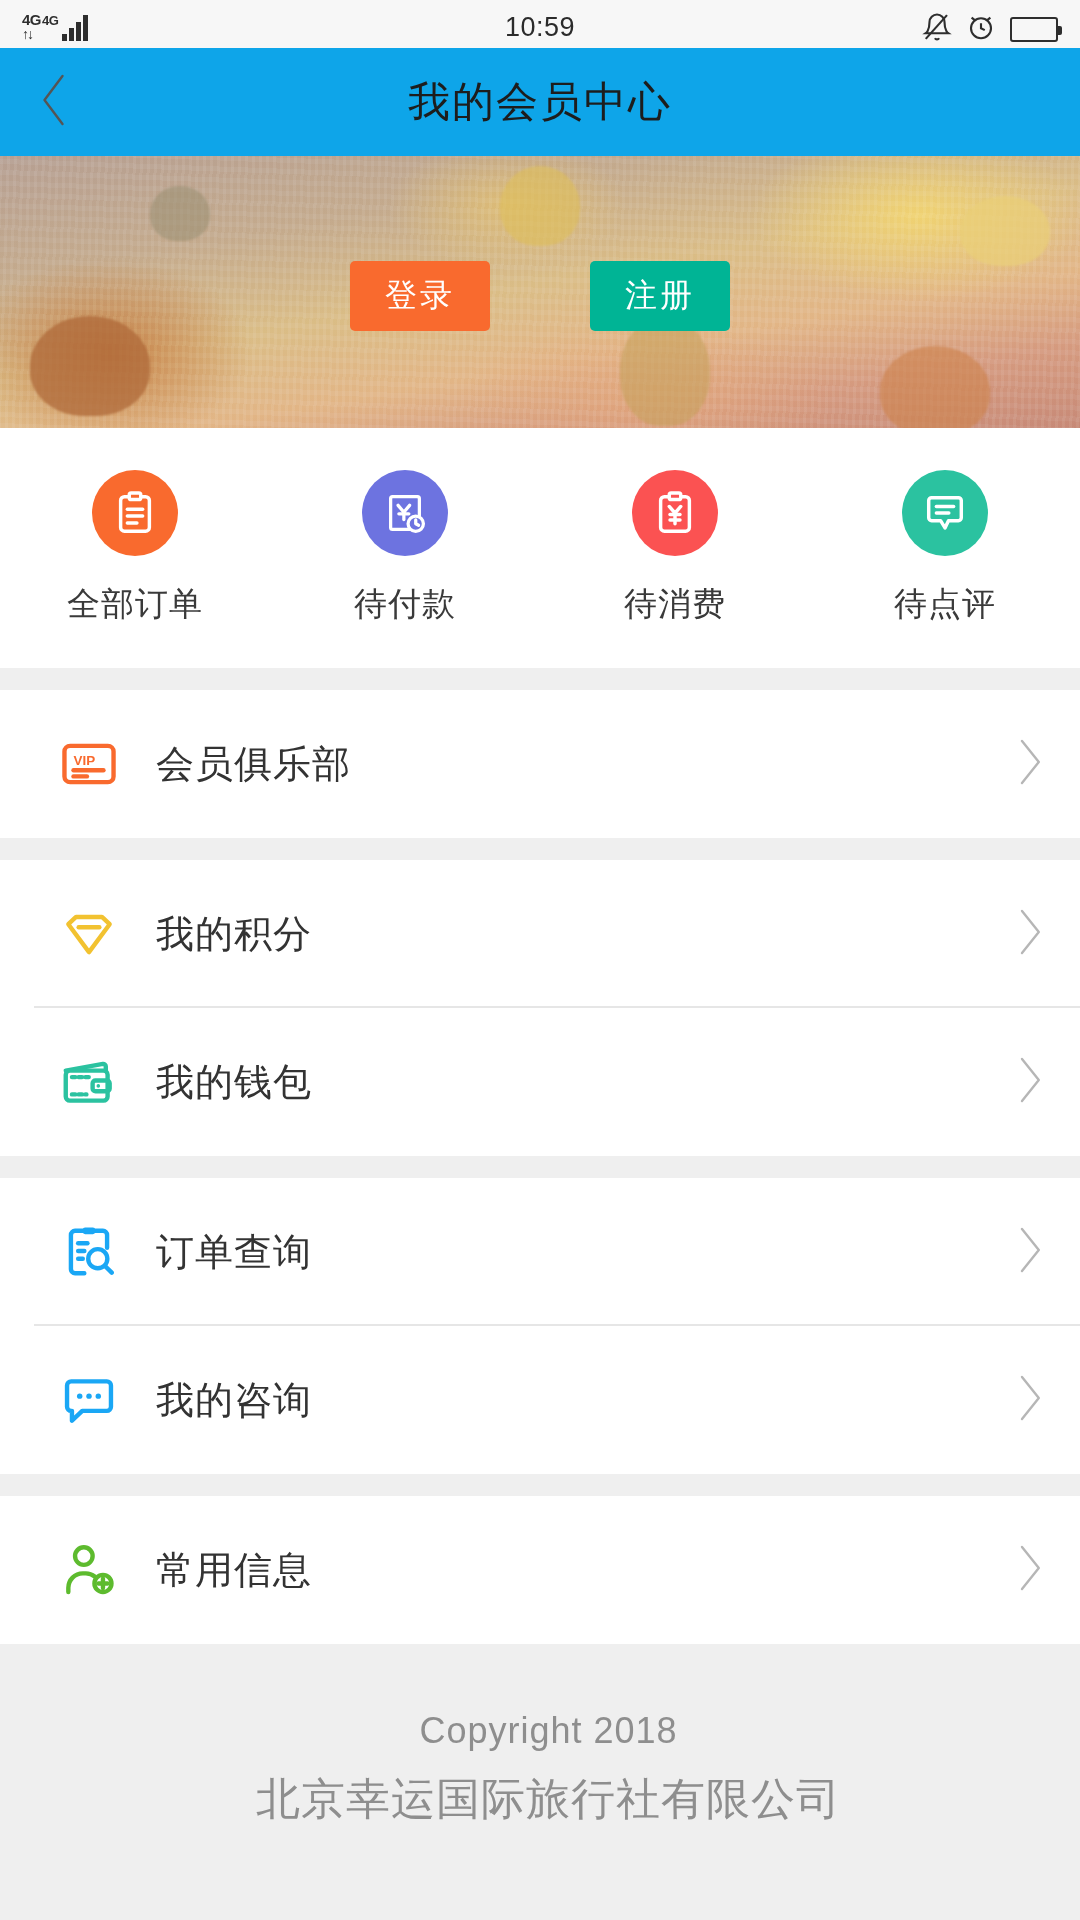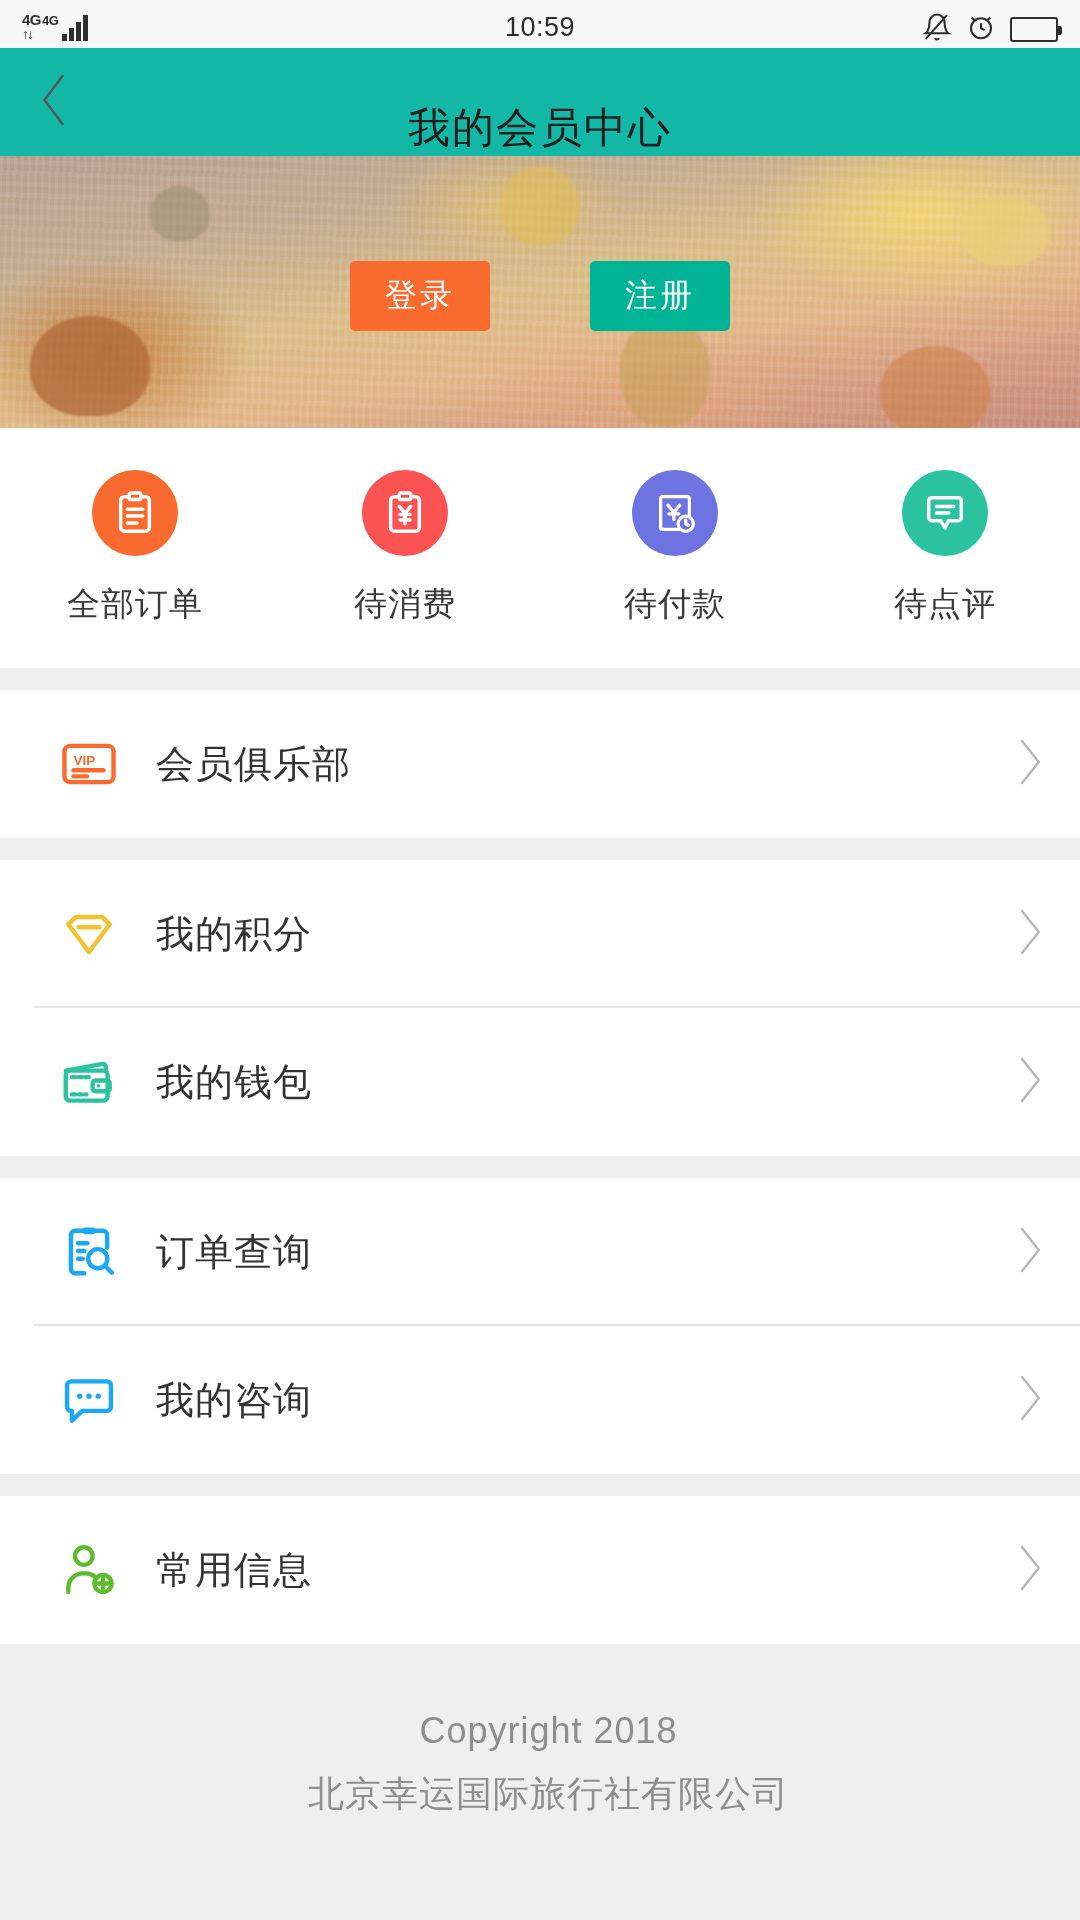--- a/index.html
+++ b/index.html
@@ -42,22 +42,22 @@
     position: relative; padding: 2.5px;
   }
   .battery::after {
     content:""; position:absolute; right:-6px; top:7px;
     width:4px; height:9px; background:#2e2e2e; border-radius:0 2px 2px 0;
   }
   .battery-fill { height: 100%; background: #3a3a3a; }
 
   
   .navbar {
-    height: 108px; background: #14b8a6;
-    display: flex; align-items: flex-end; position: relative;
+    height: 108px; background: #0ea5e9;
+    display: flex; align-items: center; position: relative;
   }
   .nav-back {
     width: 110px; height: 100%;
     display: flex; align-items: center; justify-content: center;
   }
   .nav-title {
     position: absolute; left: 0; right: 0; text-align: center;
     font-size: 42px; color: #1d1d1d; letter-spacing: 2px;
     pointer-events: none;
   }
@@ -128,21 +128,21 @@
     height: 2px; background: #e6e6e6;
   }
 
   
   .footer {
     background: #efefef; text-align: center;
     padding-top: 66px;
     margin-left: 17px;
   }
   .foot-line-1 { font-size: 36px; color: #8e8e8e; letter-spacing: 1px; }
-  .foot-line-2 { font-size: 36px; color: #8e8e8e; letter-spacing: 1px; margin-top: 18px; }
+  .foot-line-2 { font-size: 44px; color: #8e8e8e; letter-spacing: 1px; margin-top: 18px; }
 </style>
 </head>
 <body>
 
 <div class="statusbar">
   <div class="sb-left">
     <div class="net-stack">
       <div class="net-row">
         <span class="net-g">4G</span>
         <span class="net-g small">4G</span>
@@ -214,51 +214,51 @@
     <div class="q-circle" style="background:#f96a2e">
       <svg width="46" height="46" viewBox="0 0 24 24" fill="none" stroke="#fff" stroke-width="1.8" stroke-linecap="round" stroke-linejoin="round">
         <rect x="4.5" y="3.5" width="15" height="18" rx="2"></rect>
         <rect x="9" y="1.6" width="6" height="3.4" rx="1" fill="#f96a2e"></rect>
         <line x1="8" y1="10" x2="16" y2="10"></line>
         <line x1="8" y1="13.6" x2="16" y2="13.6"></line>
         <line x1="8" y1="17.2" x2="13" y2="17.2"></line>
       </svg>
     </div>
     <div class="q-label">全部订单</div>
+  </div>
+
+  <div class="quick-item">
+    <div class="q-circle" style="background:#6d73e0">
+      <svg width="46" height="46" viewBox="0 0 24 24" fill="none" stroke="#fff" stroke-width="1.7" stroke-linecap="round" stroke-linejoin="round">
+        <path d="M19.5 14.5V4.5a1 1 0 0 0-1-1h-13a1 1 0 0 0-1 1v15a1 1 0 0 0 1 1h9"></path>
+        <path d="M8.4 8 L11.4 11.6 L14.4 8"></path>
+        <line x1="8.8" y1="12.4" x2="14" y2="12.4"></line>
+        <line x1="11.4" y1="11.6" x2="11.4" y2="15.4"></line>
+        <circle cx="17.6" cy="17.6" r="4" fill="#6d73e0"></circle>
+        <polyline points="17.6,15.6 17.6,17.6 19.1,18.4"></polyline>
+      </svg>
+    </div>
+    <div class="q-label">待付款</div>
   </div>
 
   <div class="quick-item">
     <div class="q-circle" style="background:#fb5252">
       <svg width="46" height="46" viewBox="0 0 24 24" fill="none" stroke="#fff" stroke-width="1.8" stroke-linecap="round" stroke-linejoin="round">
         <rect x="4.5" y="3.5" width="15" height="18" rx="2"></rect>
         <rect x="9" y="1.6" width="6" height="3.4" rx="1" fill="#fb5252"></rect>
         <path d="M9 8.6 L12 12 L15 8.6"></path>
         <line x1="9.4" y1="12.8" x2="14.6" y2="12.8"></line>
         <line x1="9.4" y1="15.6" x2="14.6" y2="15.6"></line>
         <line x1="12" y1="12" x2="12" y2="17.6"></line>
       </svg>
     </div>
     <div class="q-label">待消费</div>
   </div>
 
   <div class="quick-item">
-    <div class="q-circle" style="background:#6d73e0">
-      <svg width="46" height="46" viewBox="0 0 24 24" fill="none" stroke="#fff" stroke-width="1.7" stroke-linecap="round" stroke-linejoin="round">
-        <path d="M19.5 14.5V4.5a1 1 0 0 0-1-1h-13a1 1 0 0 0-1 1v15a1 1 0 0 0 1 1h9"></path>
-        <path d="M8.4 8 L11.4 11.6 L14.4 8"></path>
-        <line x1="8.8" y1="12.4" x2="14" y2="12.4"></line>
-        <line x1="11.4" y1="11.6" x2="11.4" y2="15.4"></line>
-        <circle cx="17.6" cy="17.6" r="4" fill="#6d73e0"></circle>
-        <polyline points="17.6,15.6 17.6,17.6 19.1,18.4"></polyline>
-      </svg>
-    </div>
-    <div class="q-label">待付款</div>
-  </div>
-
-  <div class="quick-item">
     <div class="q-circle" style="background:#2bc2a0">
       <svg width="46" height="46" viewBox="0 0 24 24" fill="none" stroke="#fff" stroke-width="1.8" stroke-linecap="round" stroke-linejoin="round">
         <path d="M3.5 5.5a1.5 1.5 0 0 1 1.5-1.5h14a1.5 1.5 0 0 1 1.5 1.5v9a1.5 1.5 0 0 1-1.5 1.5h-5.2L12 19.8 9.7 16H5a1.5 1.5 0 0 1-1.5-1.5z"></path>
         <line x1="7.5" y1="8.6" x2="16.5" y2="8.6"></line>
         <line x1="7.5" y1="12" x2="14" y2="12"></line>
       </svg>
     </div>
     <div class="q-label">待点评</div>
   </div>
 

